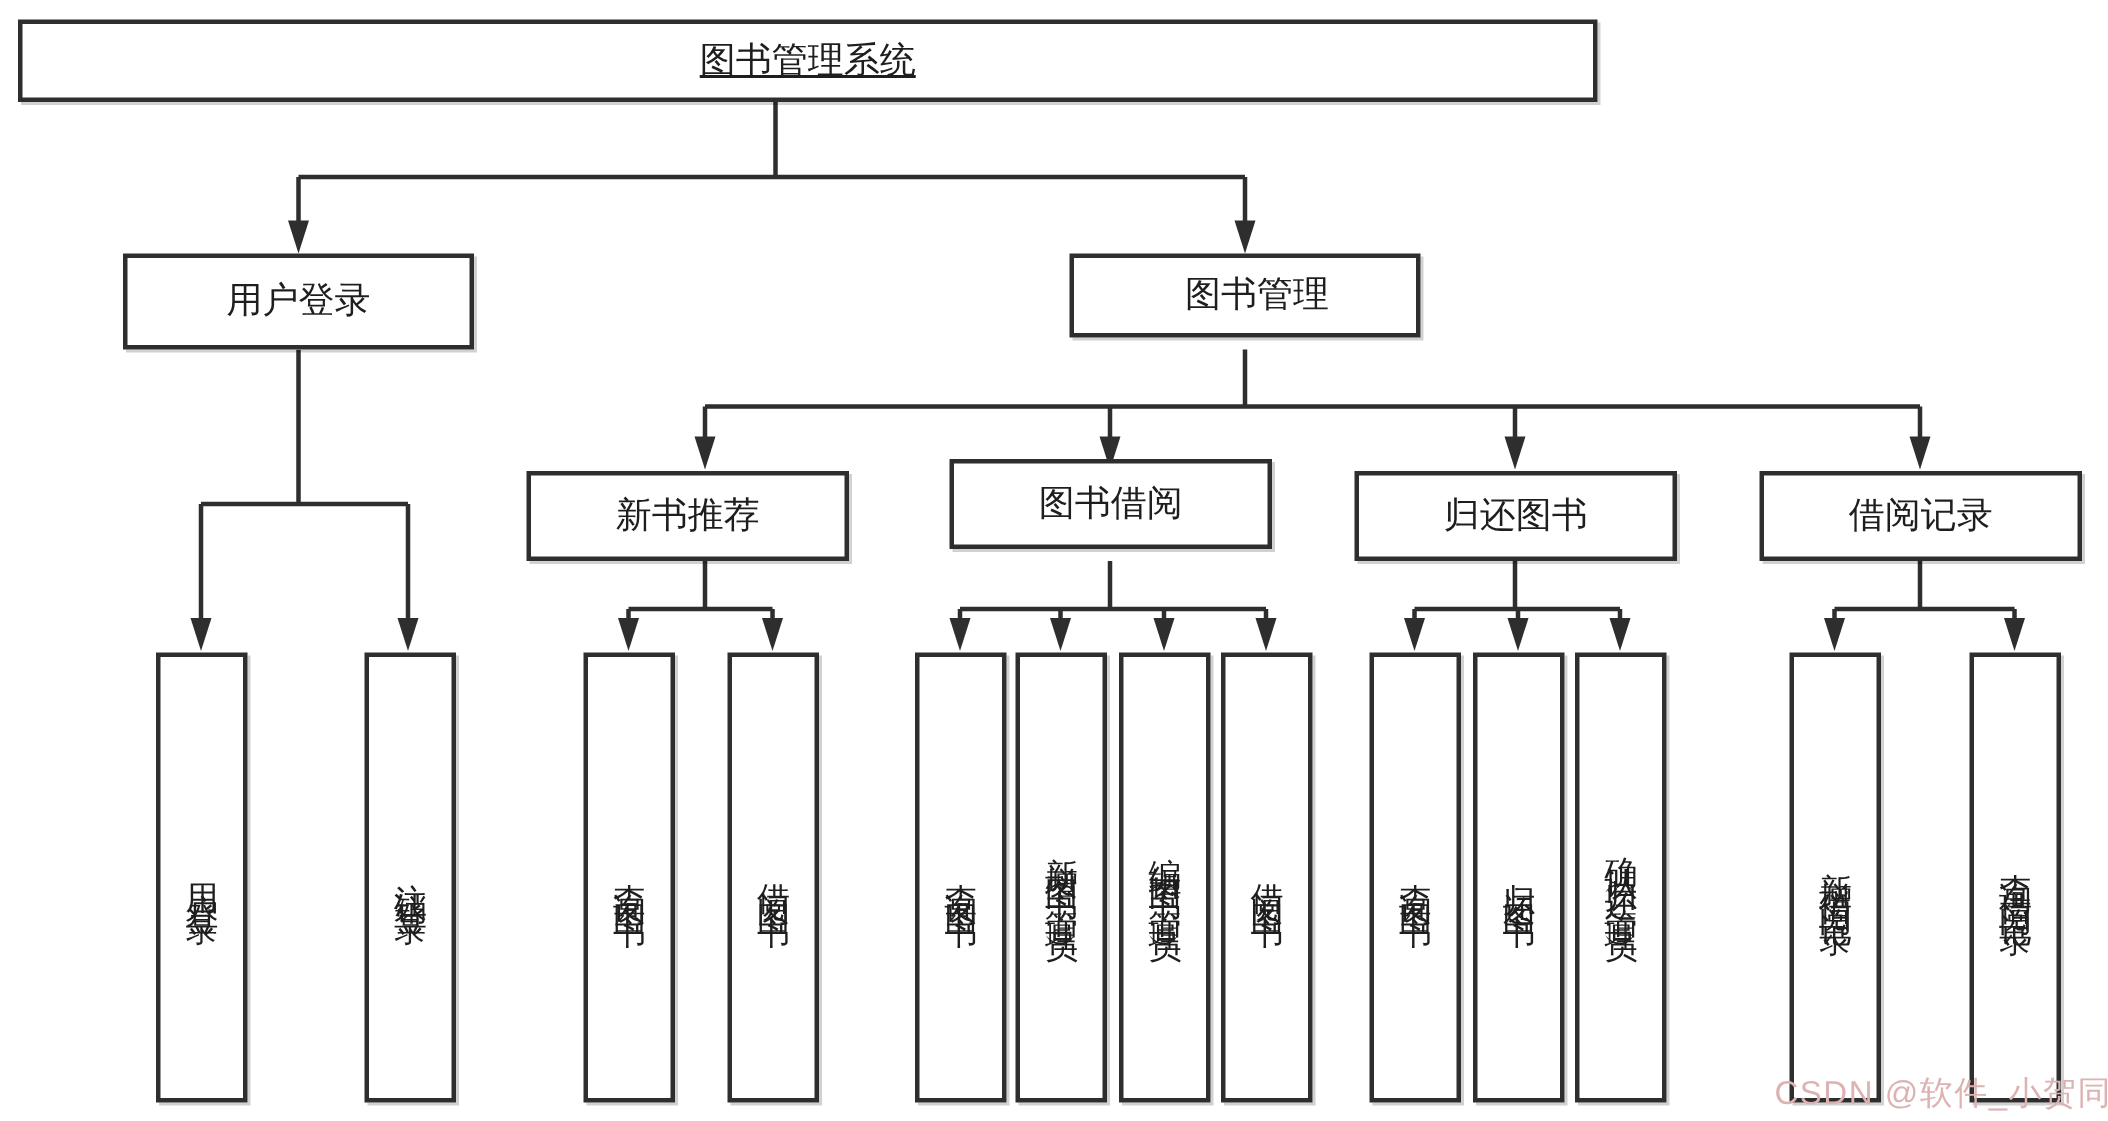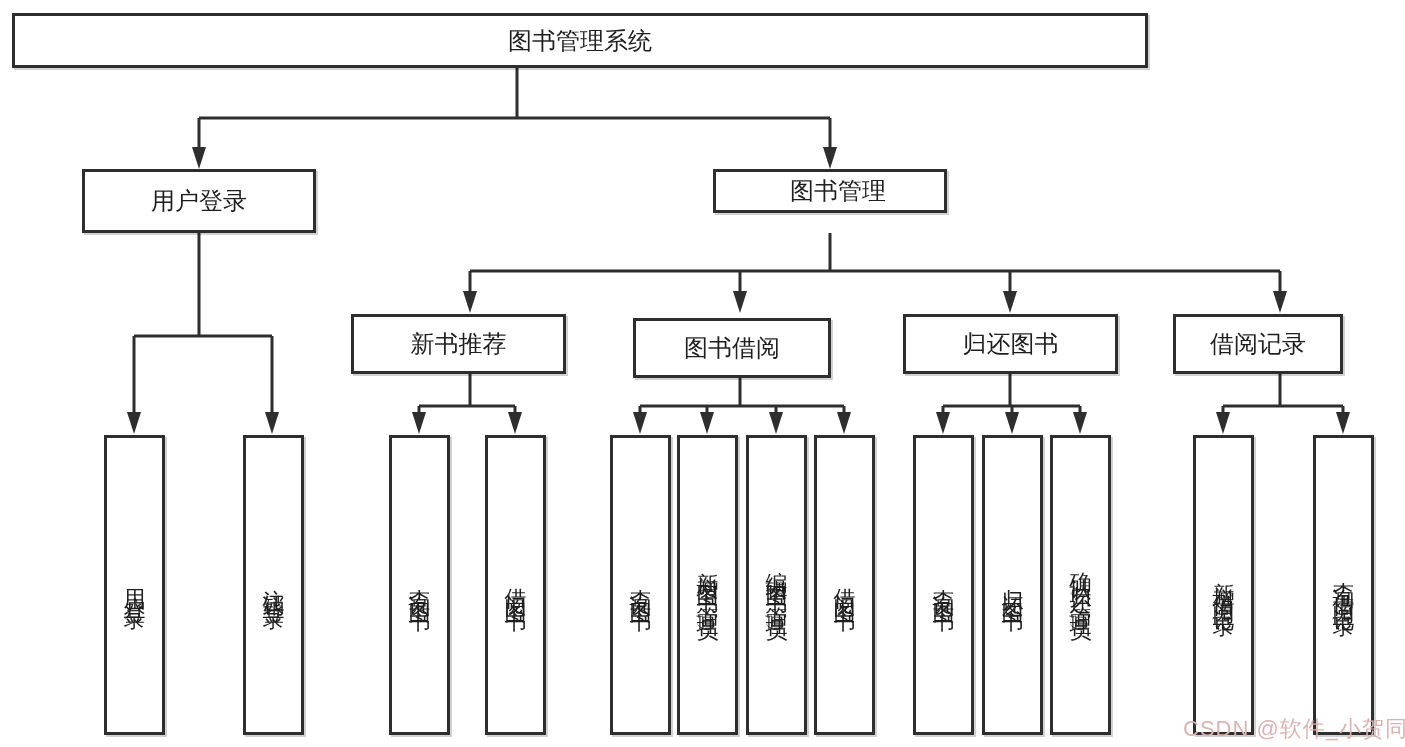--- a/index.html
+++ b/index.html
@@ -63,41 +63,41 @@
       <path d="M776 434 l-7 -22 h14 z"></path>
       <path d="M844 434 l-7 -22 h14 z"></path>
       <path d="M943 434 l-7 -22 h14 z"></path>
       <path d="M1012 434 l-7 -22 h14 z"></path>
       <path d="M1080 434 l-7 -22 h14 z"></path>
       <path d="M1223 434 l-7 -22 h14 z"></path>
       <path d="M1343 434 l-7 -22 h14 z"></path>
     </g>
   </svg>
 
-  <div class="node" style="left:12px;top:13px;width:1136px;height:55px;">
+  <div class="node" style="left:12px;top:13px;width:1053px;height:55px;text-decoration:underline;">
     <span class="hlabel">图书管理系统</span>
   </div>
 
   <div class="node" style="left:82px;top:169px;width:234px;height:64px;">
     <span class="hlabel">用户登录</span>
   </div>
-  <div class="node" style="left:713px;top:169px;width:234px;height:44px;padding-left:16px;">
+  <div class="node" style="left:713px;top:169px;width:234px;height:56px;padding-left:16px;">
     <span class="hlabel">图书管理</span>
   </div>
 
   <div class="node" style="left:351px;top:314px;width:215px;height:60px;">
     <span class="hlabel">新书推荐</span>
   </div>
-  <div class="node" style="left:633px;top:318px;width:198px;height:60px;">
+  <div class="node" style="left:633px;top:306px;width:215px;height:60px;">
     <span class="hlabel">图书借阅</span>
   </div>
   <div class="node" style="left:903px;top:314px;width:215px;height:60px;">
     <span class="hlabel">归还图书</span>
   </div>
-  <div class="node" style="left:1173px;top:314px;width:170px;height:60px;">
+  <div class="node" style="left:1173px;top:314px;width:215px;height:60px;">
     <span class="hlabel">借阅记录</span>
   </div>
 
   <div class="node leaf" style="left:104px;top:435px;width:61px;height:300px;">
     <span class="vlabel">用户登录</span>
   </div>
   <div class="node leaf" style="left:243px;top:435px;width:61px;height:300px;">
     <span class="vlabel">注销登录</span>
   </div>
 

